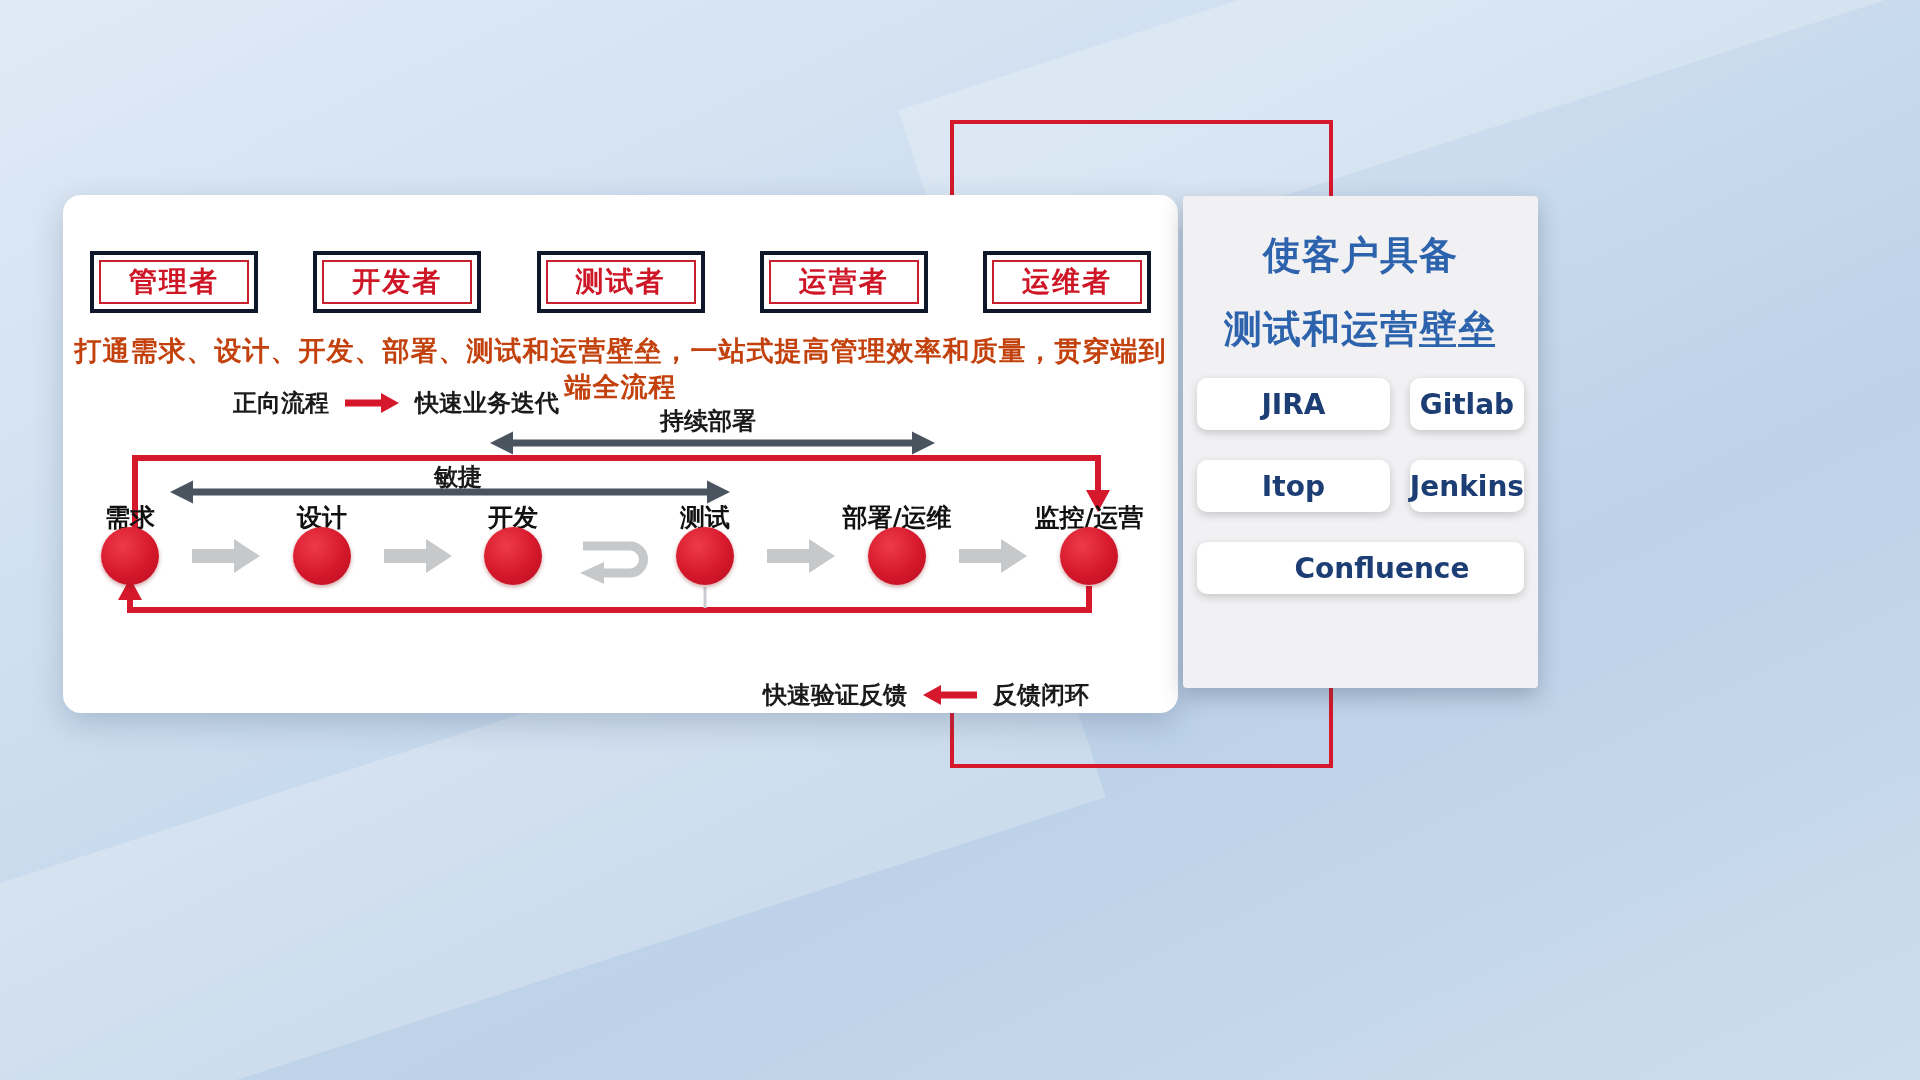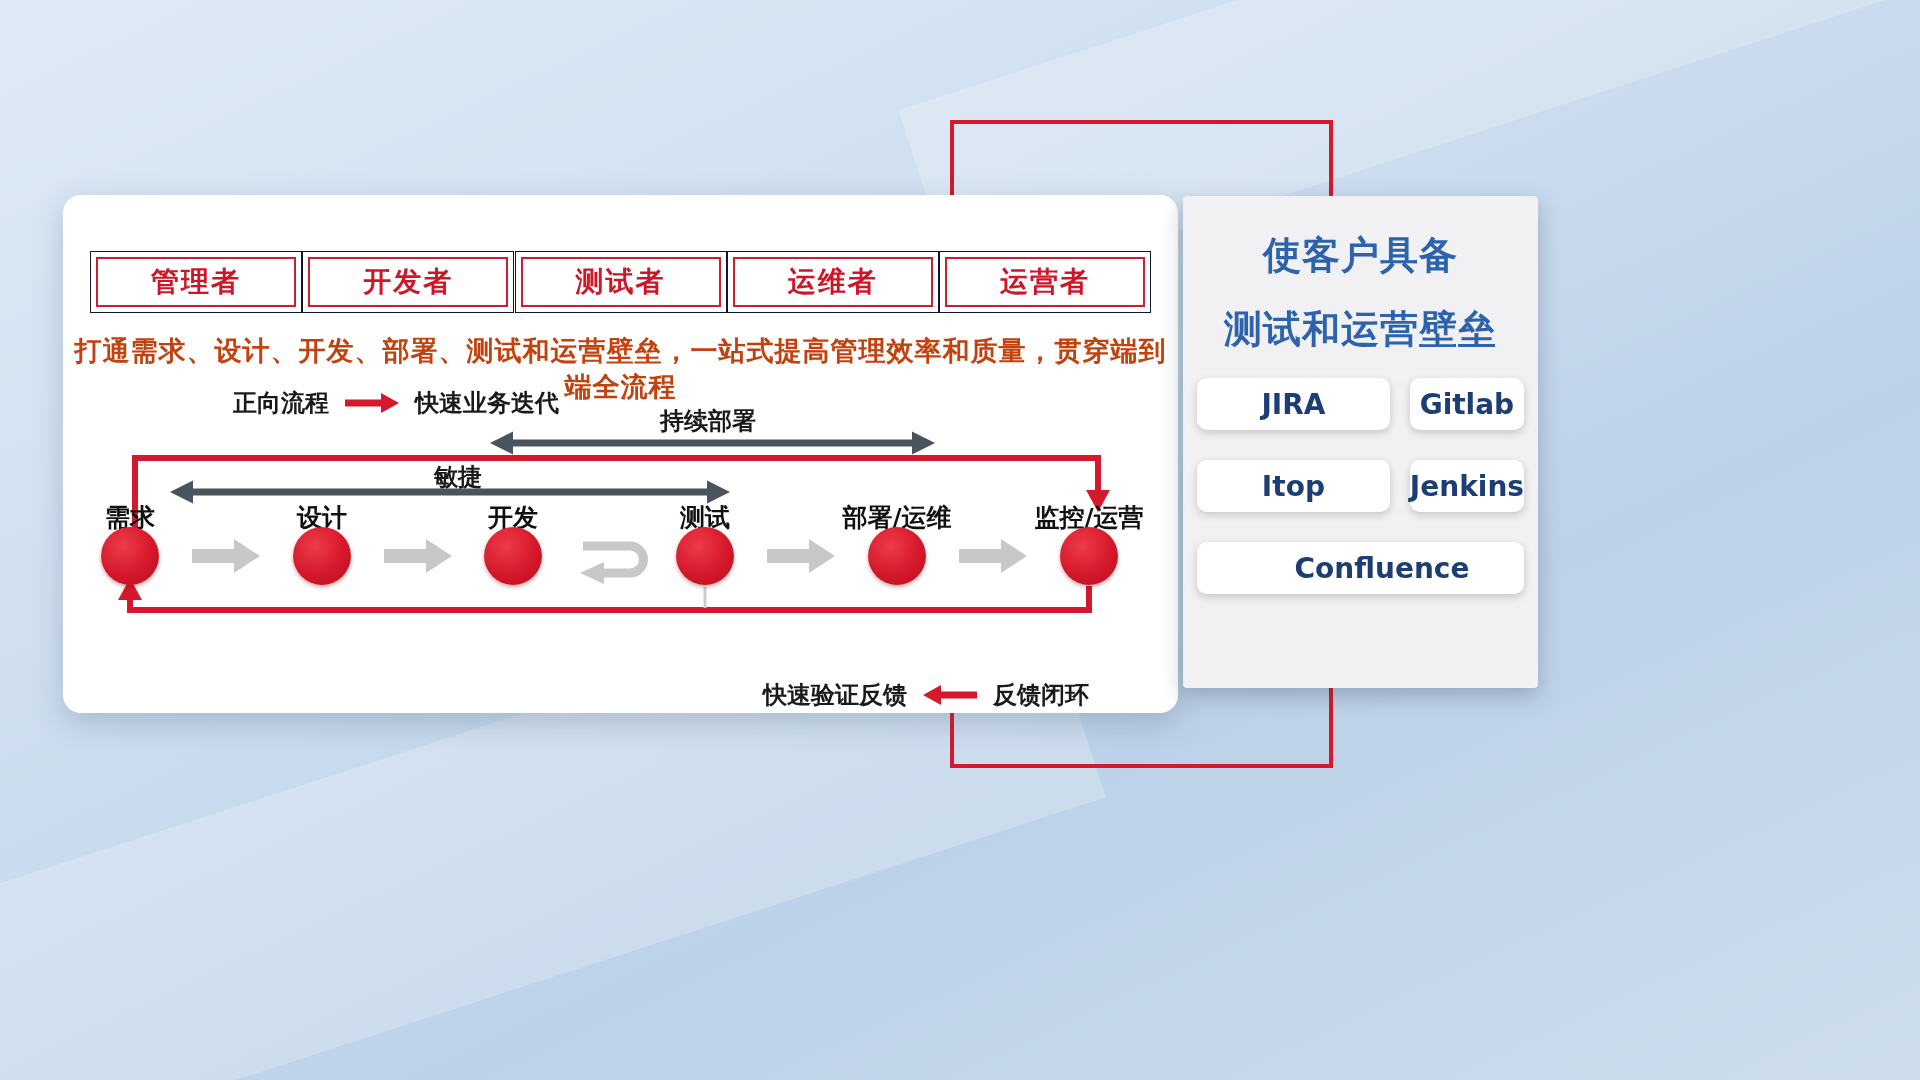--- a/index.html
+++ b/index.html
@@ -17,22 +17,22 @@
     border:4px solid #d5182b;z-index:1;}
 
   
   .white-panel{position:absolute;left:63px;top:195px;width:1115px;height:518px;
     background:#ffffff;border-radius:18px;z-index:2;
     box-shadow:0 10px 30px rgba(60,80,110,0.25);}
 
   
   .roles{position:absolute;left:0;top:56px;width:100%;padding:0 27px;box-sizing:border-box;
     display:flex;justify-content:space-between;}
-  .role-box{width:212px;height:62px;box-sizing:border-box;background:#fff;
-    border:1px solid #0f172a;padding:5px;}
+  .role-box{width:168px;height:62px;box-sizing:border-box;background:#fff;
+    border:4px solid #0f172a;padding:5px;}
   .role-box-inner{width:100%;height:100%;box-sizing:border-box;border:2px solid #c9202e;
     display:flex;align-items:center;justify-content:center;
     color:#cf1627;font-size:28px;font-weight:bold;letter-spacing:2px;}
 
   .subtitle{position:absolute;left:0;top:138px;width:100%;text-align:center;
     font-size:27px;font-weight:bold;color:#c2410c;letter-spacing:1px;}
 
   .legend-row{position:absolute;display:flex;align-items:center;gap:16px;
     font-size:24px;font-weight:bold;color:#1a1a1a;white-space:nowrap;}
   .legend-forward{left:170px;top:192px;}
@@ -83,24 +83,24 @@
     <div class="role-box">
       <div class="role-box-inner">管理者</div>
     </div>
     <div class="role-box">
       <div class="role-box-inner">开发者</div>
     </div>
     <div class="role-box">
       <div class="role-box-inner">测试者</div>
     </div>
     <div class="role-box">
-      <div class="role-box-inner">运维者</div>
+      <div class="role-box-inner">运营者</div>
     </div>
     <div class="role-box">
-      <div class="role-box-inner">运营者</div>
+      <div class="role-box-inner">运维者</div>
     </div>
   </div>
 
   <div class="subtitle">打通需求、设计、开发、部署、测试和运营壁垒，一站式提高管理效率和质量，贯穿端到端全流程</div>
 
   <div class="legend-row legend-forward">
     <span>正向流程</span>
     <svg width="54" height="20">
       <rect x="0" y="6.5" width="36" height="7" fill="#d5182b"></rect>
       <polygon points="36,0 54,10 36,20" fill="#d5182b"></polygon>

